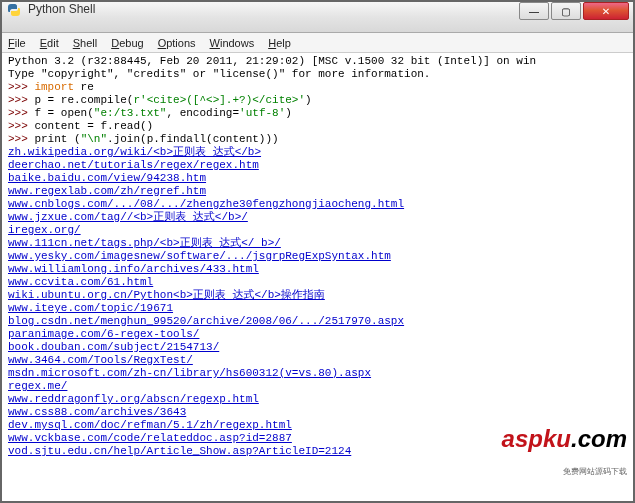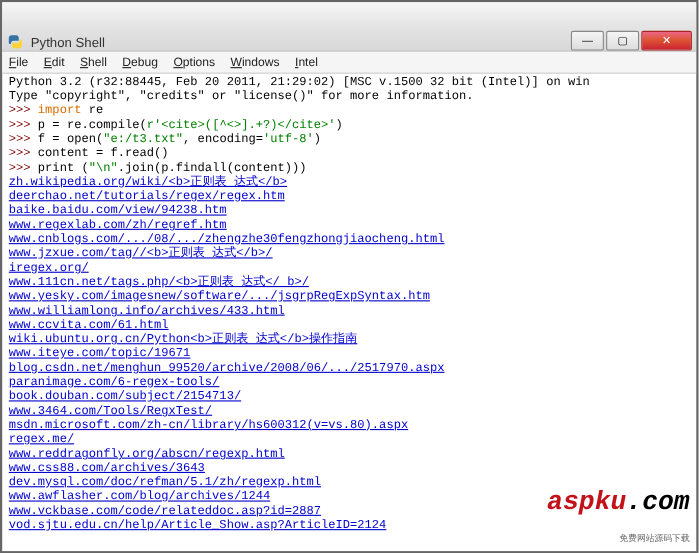--- a/index.html
+++ b/index.html
@@ -7,25 +7,25 @@
   width: 635px;
   height: 503px;
   background: #fff;
   font-family: "Courier New", monospace;
   font-size: 11px;
   overflow: hidden;
   border: 2px solid #666;
   position: relative;
 }
 .titlebar {
-  height: 45px;
+  height: 31px;
   background: linear-gradient(to bottom, #f7f7f7, #e4e4e4 50%, #d8d8d8);
   border-bottom: 1px solid #aaa;
   display: flex;
-  align-items: flex-end;
+  align-items: flex-start;
   padding: 0 4px;
   font-family: "Segoe UI", Tahoma, sans-serif;
   font-size: 12px;
 }
 .titlebar .icon {
   width: 16px; height: 16px;
   margin-right: 6px;
   display: inline-flex;
   align-items: center;
   justify-content: center;
@@ -67,22 +67,22 @@
   white-space: nowrap;
   color: #000;
 }
 .k-orange { color: #d86b00; }
 .k-green { color: #008000; }
 .prompt { color: #7a0000; }
 .blue { color: #0000cc; text-decoration: underline; }
 .watermark {
   position: absolute;
   right: 6px;
-  bottom: 6px;
-  font-family: Liberation Mono, monospace;
+  bottom: 24px;
+  font-family: Liberation Sans, sans-serif;
   text-align: right;
 }
 .watermark .logo { font-style: italic; font-weight: bold; font-size: 24px; color: #c2131a; }
 .watermark .logo .dot { color: #000; }
 .watermark .sub { font-size: 8px; color: #666; margin-top: 13px; }
 </style>
 </head>
 <body>
 
 <div class="titlebar">
@@ -100,21 +100,21 @@
   </div>
 </div>
 
 <div class="menubar">
   <span>File</span>
   <span>Edit</span>
   <span>Shell</span>
   <span>Debug</span>
   <span>Options</span>
   <span>Windows</span>
-  <span>Intel</span>
+  <span>Help</span>
 </div>
 
 <div class="content">
   <div>Python 3.2 (r32:88445, Feb 20 2011, 21:29:02) [MSC v.1500 32 bit (Intel)] on win</div>
   <div>Type "copyright", "credits" or "license()" for more information.</div>
   <div><span class="prompt">&gt;&gt;&gt; </span><span class="k-orange">import</span><span> re</span></div>
   <div><span class="prompt">&gt;&gt;&gt; </span><span>p = re.compile(</span><span class="k-green">r'&lt;cite&gt;([^&lt;&gt;].+?)&lt;/cite&gt;'</span><span>)</span></div>
   <div><span class="prompt">&gt;&gt;&gt; </span><span>f = open(</span><span class="k-green">"e:/t3.txt"</span><span>, encoding=</span><span class="k-green">'utf-8'</span><span>)</span></div>
   <div><span class="prompt">&gt;&gt;&gt; </span><span>content = f.read()</span></div>
   <div><span class="prompt">&gt;&gt;&gt; </span><span>print (</span><span class="k-green">"\n"</span><span>.join(p.findall(content)))</span></div>
@@ -134,21 +134,20 @@
       <div class="blue">www.iteye.com/topic/19671</div>
       <div class="blue">blog.csdn.net/menghun_99520/archive/2008/06/.../2517970.aspx</div>
       <div class="blue">paranimage.com/6-regex-tools/</div>
       <div class="blue">book.douban.com/subject/2154713/</div>
       <div class="blue">www.3464.com/Tools/RegxTest/</div>
       <div class="blue">msdn.microsoft.com/zh-cn/library/hs600312(v=vs.80).aspx</div>
       <div class="blue">regex.me/</div>
       <div class="blue">www.reddragonfly.org/abscn/regexp.html</div>
       <div class="blue">www.css88.com/archives/3643</div>
       <div class="blue">dev.mysql.com/doc/refman/5.1/zh/regexp.html</div>
-      <div class="blue">www.awflasher.com/blog/archives/1244</div>
       <div class="blue">www.vckbase.com/code/relateddoc.asp?id=2887</div>
       <div class="blue">vod.sjtu.edu.cn/help/Article_Show.asp?ArticleID=2124</div>
     </div>
 </div>
 
 <div class="watermark">
   <div class="logo"><span>asp</span><span>ku</span><span class="dot">.com</span></div>
   <div class="sub">免费网站源码下载</div>
 </div>
 

